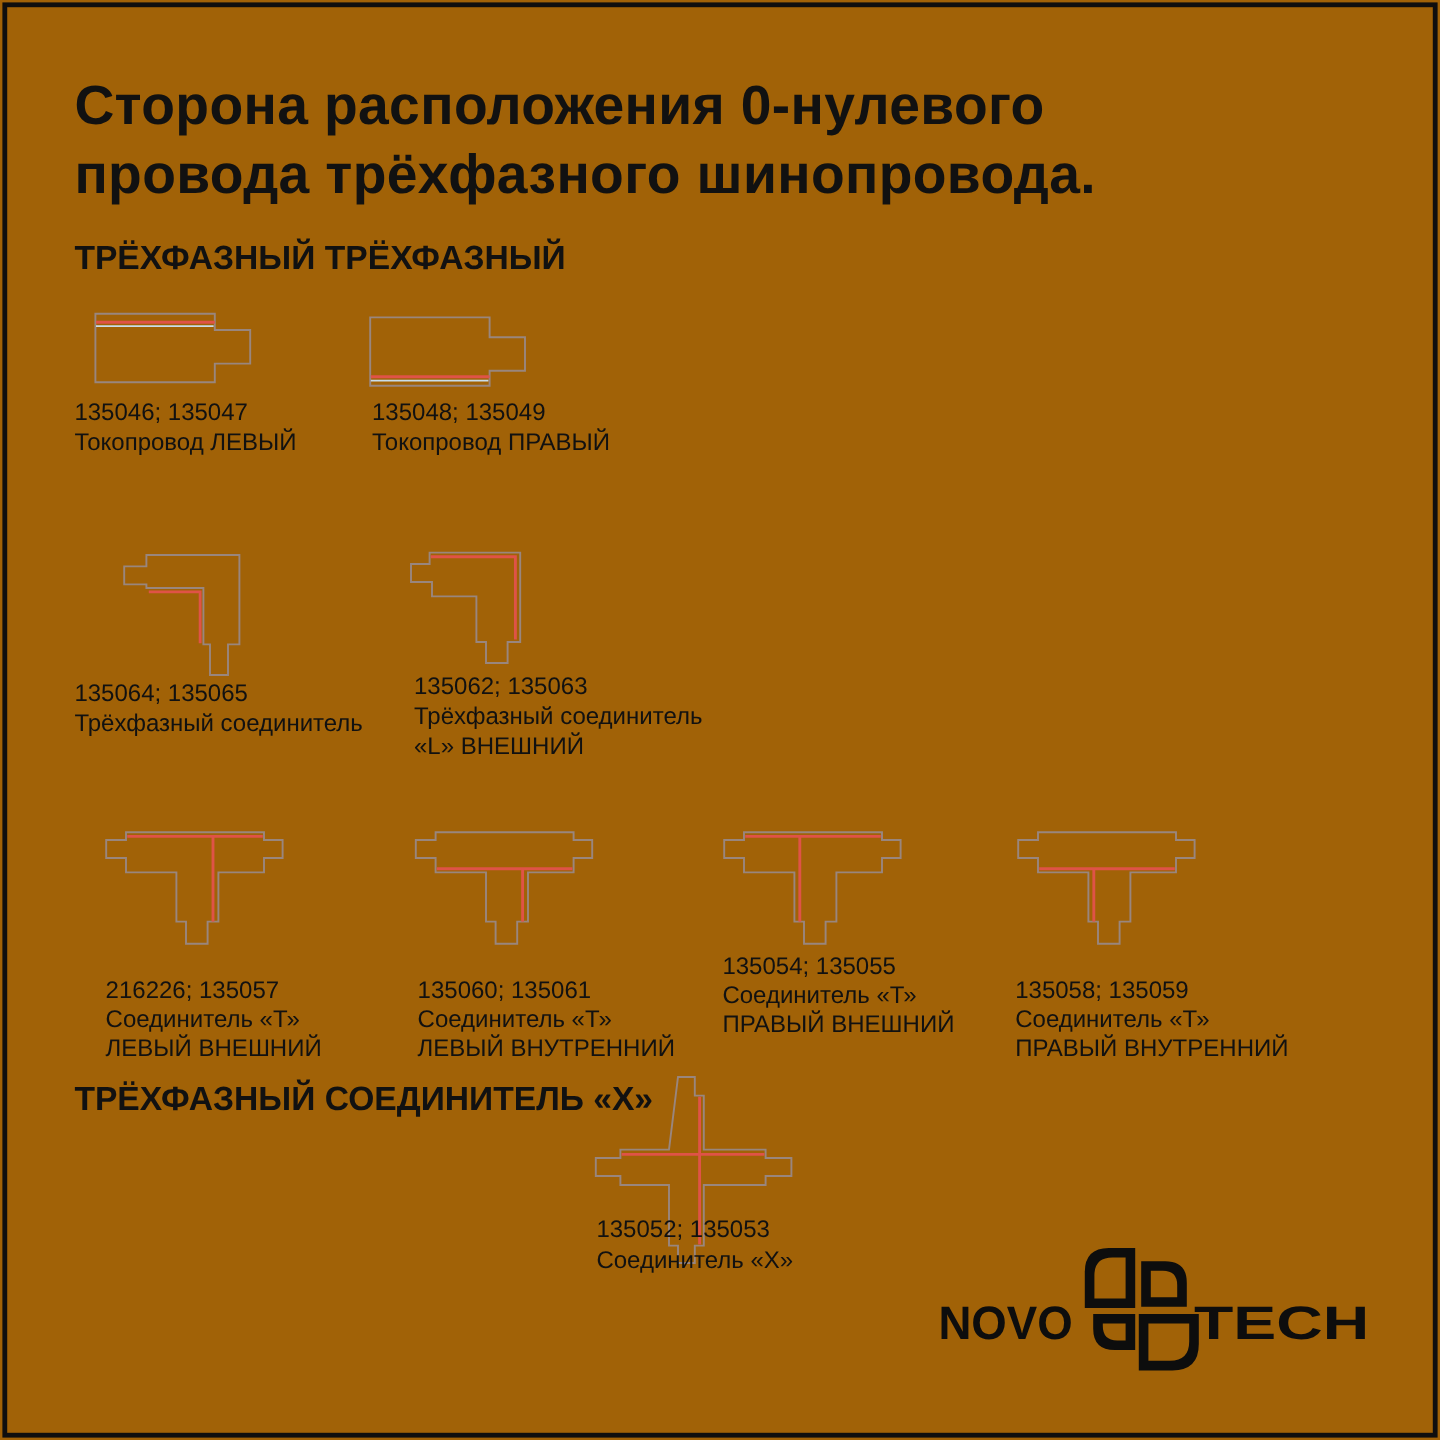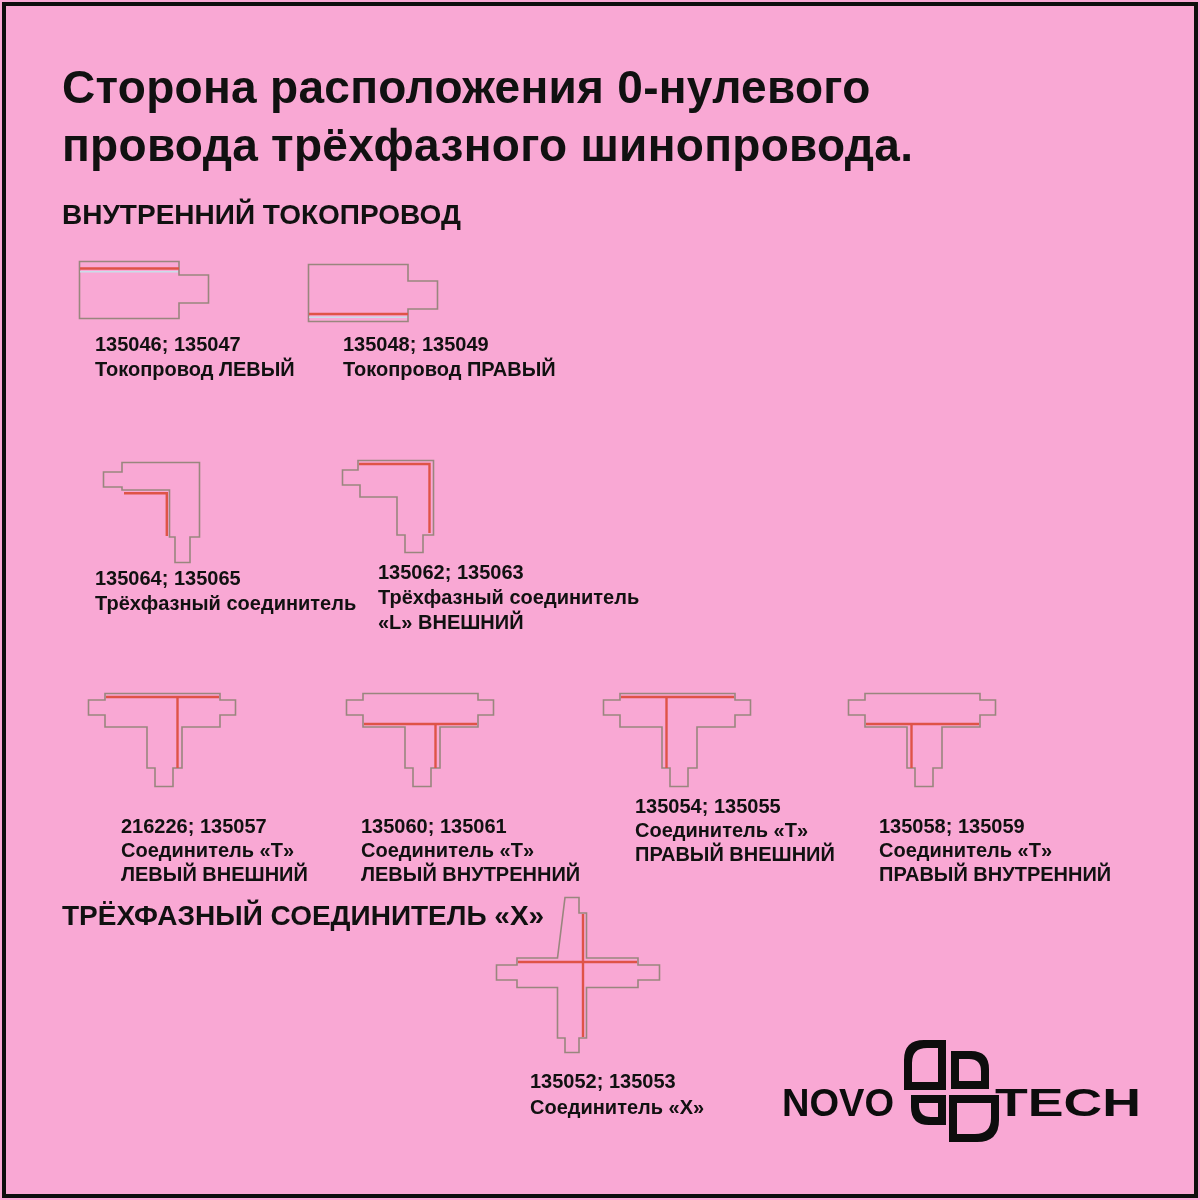--- a/index.html
+++ b/index.html
@@ -1,46 +1,46 @@
 <!DOCTYPE html>
 <html style="--c-outline: #99867e; --c-neutral-wire: #df5347; --c-phase-hint: #c9dde9; --c-text: #111111;"><head>
 <meta charset="utf-8">
 <style>
   html,body{margin:0;padding:0;background:#e8e8e8;}
   .page{
-    position:relative;width:1200px;height:1200px;background:#f9a8d4;
+    position:relative;width:1200px;height:1200px;background:#a16207;
     font-family:"Liberation Sans", sans-serif;color:var(--c-text,#111);
     overflow:hidden;margin:0 auto;
   }
   .frame{position:absolute;inset:2px;border:4px solid #0e0e0e;pointer-events:none;}
   .title{position:absolute;left:62px;top:58px;font-size:46px;font-weight:bold;
          line-height:58px;letter-spacing:.3px;white-space:nowrap;}
   .h{position:absolute;left:62px;font-size:28px;font-weight:bold;white-space:nowrap;}
-  .label{position:absolute;font-weight:bold;font-size:20px;line-height:25px;white-space:nowrap;margin-left:33px;}
+  .label{position:absolute;font-weight:normal;font-size:20px;line-height:25px;white-space:nowrap;}
   .label.small{line-height:24px;}
   .shape{position:absolute;overflow:visible;}
   .outline{fill:none;stroke:var(--c-outline,#99867e);stroke-width:1.6;}
   .red{fill:none;stroke:var(--c-neutral-wire,#df5347);stroke-width:2.4;}
   .blue{fill:none;stroke:var(--c-phase-hint,#c9dde9);stroke-width:1.4;}
   .logo{position:absolute;left:780px;top:1035px;}
   .logo text{font-family:"Liberation Sans", sans-serif;font-weight:bold;fill:#0d0d0d;}
   .petal{fill:#0d0d0d;fill-rule:evenodd;}
 </style>
 </head>
 <body>
 
 <div class="page">
   <div class="frame"></div>
 
   <div class="title">
     <div>Сторона расположения 0-нулевого</div>
     <div>провода трёхфазного шинопровода.</div>
   </div>
 
-  <div class="h" style="top:199px">ВНУТРЕННИЙ ТОКОПРОВОД</div>
+  <div class="h" style="top:199px">ТРЁХФАЗНЫЙ ТРЁХФАЗНЫЙ</div>
 
   <svg class="shape" style="left:78px;top:258px" width="132" height="62" viewBox="0 0 132 62">
     <path class="outline" d="M1.5,3.5 L101,3.5 L101,17 L130.5,17 L130.5,45 L101,45 L101,60.5 L1.5,60.5 Z"></path>
     <path class="blue" d="M2,13.8 L100,13.8"></path>
     <path class="red" d="M2,10.5 L101,10.5"></path>
   </svg>
 
   <svg class="shape" style="left:307px;top:262px" width="132" height="62" viewBox="0 0 132 62">
     <path class="outline" d="M1.5,2.5 L101,2.5 L101,19 L130.5,19 L130.5,47 L101,47 L101,59.5 L1.5,59.5 Z"></path>
     <path class="blue" d="M2,55.2 L100,55.2"></path>
@@ -100,21 +100,21 @@
     <path class="outline" d="M19,2.5 L134,2.5 L134,9 L149.5,9 L149.5,24 L134,24 L134,36 L96,36 L96,77 L87,77 L87,95.5 L69,95.5 L69,77 L61,77 L61,36 L19,36 L19,24 L2.5,24 L2.5,9 L19,9 Z"></path>
     <path class="red" d="M20,33 L133,33"></path>
     <path class="red" d="M65.5,33 L65.5,77"></path>
   </svg>
 
   <div class="label small" style="left:88px;top:814px">
     <div>216226; 135057</div>
     <div>Соединитель «Т»</div>
     <div>ЛЕВЫЙ ВНЕШНИЙ</div>
   </div>
-  <div class="label small" style="left:328px;top:814px">
+  <div class="label small" style="left:348px;top:814px">
     <div>135060; 135061</div>
     <div>Соединитель «Т»</div>
     <div>ЛЕВЫЙ ВНУТРЕННИЙ</div>
   </div>
   <div class="label small" style="left:602px;top:794px">
     <div>135054; 135055</div>
     <div>Соединитель «Т»</div>
     <div>ПРАВЫЙ ВНЕШНИЙ</div>
   </div>
   <div class="label small" style="left:846px;top:814px">
@@ -124,21 +124,21 @@
   </div>
 
   <div class="h" style="top:900px">ТРЁХФАЗНЫЙ СОЕДИНИТЕЛЬ «Х»</div>
 
   <svg class="shape" style="left:494px;top:895px" width="168" height="160" viewBox="0 0 168 160">
     <path class="outline" d="M71,2.5 L85,2.5 L85,18 L92.5,18 L92.5,63 L144,63 L144,70 L165.5,70 L165.5,85 L144,85 L144,92.5 L92.5,92.5 L92.5,143 L85,143 L85,157.5 L71,157.5 L71,143 L63.5,143 L63.5,92.5 L23,92.5 L23,85 L2.5,85 L2.5,70 L23,70 L23,63 L63.5,63 Z"></path>
     <path class="red" d="M24,67 L143,67"></path>
     <path class="red" d="M89,19 L89,142"></path>
   </svg>
 
-  <div class="label" style="left:497px;top:1068px;line-height:26px">
+  <div class="label" style="left:497px;top:1012px;line-height:26px">
     <div>135052; 135053</div>
     <div>Соединитель «Х»</div>
   </div>
 
   <svg class="logo" width="365" height="135" viewBox="0 0 365 135">
     <text x="2" y="81" font-size="39" textLength="112" lengthAdjust="spacingAndGlyphs">NOVO</text>
     <g transform="translate(122,3)">
       <path class="petal" d="M2,52 L2,22 Q2,2 22,2 L44,2 L44,52 Z
                              M10,44 L10,25 Q10,10 25,10 L36,10 L36,44 Z"></path>
       <path class="petal" d="M49,51 L49,13 L69,13 Q87,13 87,31 L87,51 Z

